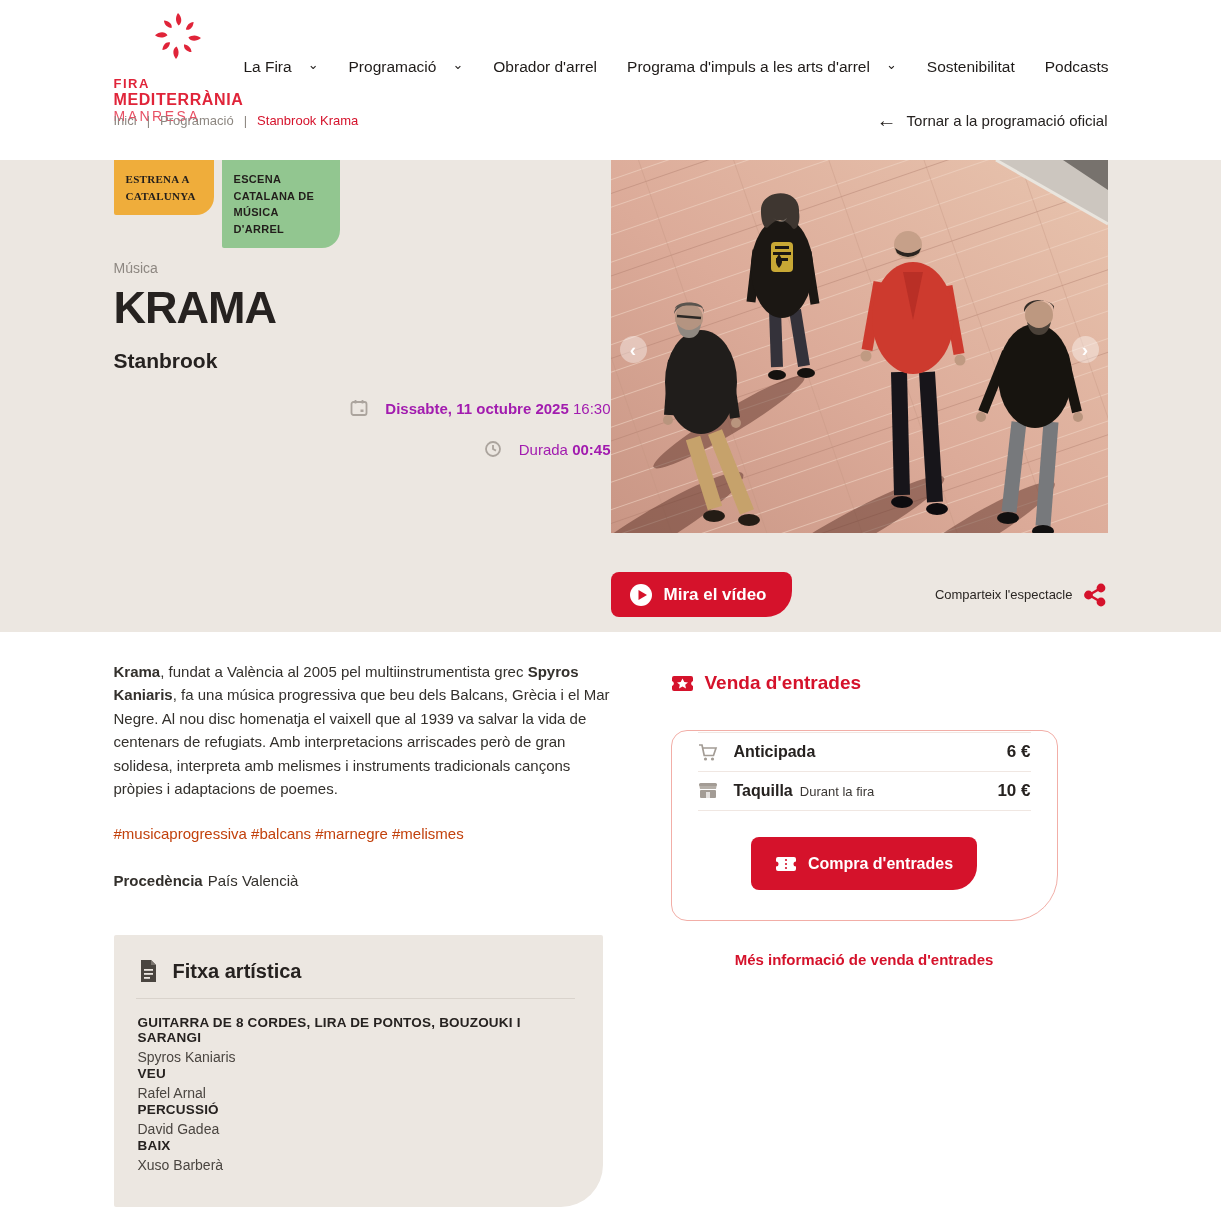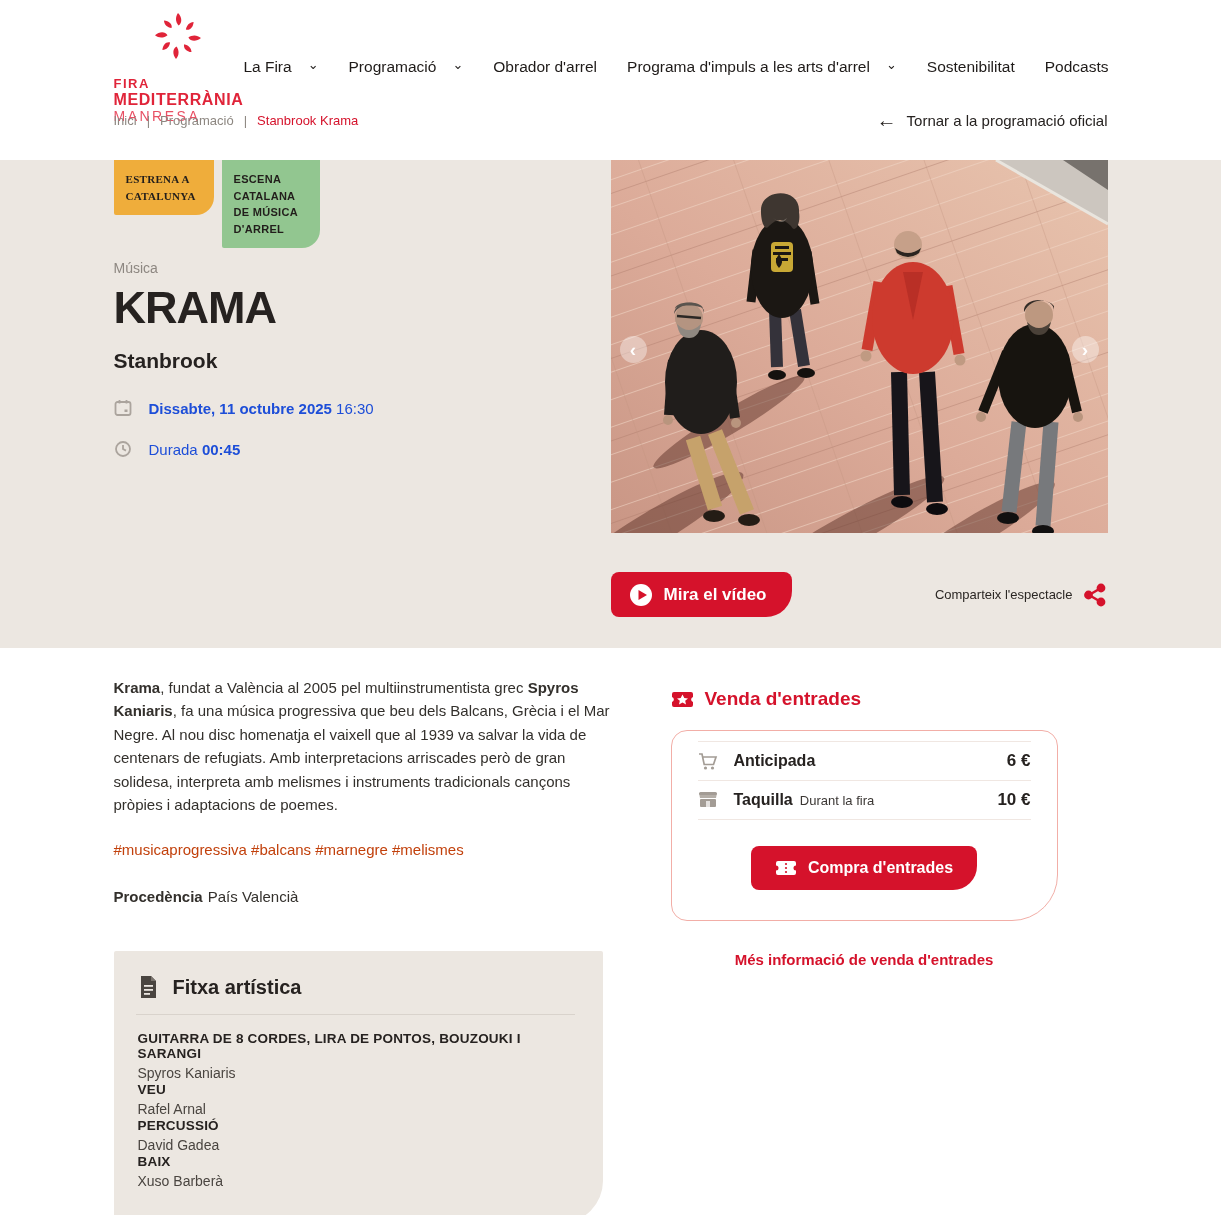--- a/index.html
+++ b/index.html
@@ -28,34 +28,34 @@
 
   
   .hero { background:#ece7e1; }
   .hero-inner { display:flex; }
   .hero-left { width:497px; }
   .hero-right { width:497px; margin-left:auto; }
   .tags { display:flex; gap:8px; align-items:flex-start; }
   .tag { padding:11px 12px; font-size:11px; font-weight:bold; letter-spacing:0.3px; line-height:1.5;
          color:#221e1b; border-radius:0 0 18px 2px; }
   .tag-0 { width:100px; background:#efad3b;font-family:Liberation Serif, serif; }
-  .tag-1 { width:98px;  background:#92c690; }
+  .tag-1 { width:118px;  background:#92c690; }
   .category { margin-top:12px; font-size:14px; color:#8d8781; }
   .title { margin-top:6px; font-size:45px; font-weight:800; letter-spacing:-1px; color:#262220; }
   .subtitle { margin-top:15px; font-size:21px; font-weight:bold; color:#262220; }
   .details { margin-top:26px; display:flex; flex-direction:column; gap:13px; }
-  .detail { display:flex; align-items:center; gap:17px; font-size:15px; color:#1d4ed8; }
+  .detail { display:flex; align-items:center; gap:17px; font-size:15px; color:#a21caf;justify-content:flex-end; }
   .detail.last { margin-top:10px; }
   .detail .ic { width:18px; height:18px; flex:0 0 18px; }
   .photo { position:relative; width:497px; height:373px; overflow:hidden; background:#d8a696; }
   .car-btn { position:absolute; top:176px; width:27px; height:27px; border-radius:50%;
              background:rgba(255,255,255,0.38); color:#ffffff; font-size:19px; font-weight:bold;
              display:flex; align-items:center; justify-content:center; cursor:pointer; line-height:1; }
   .car-prev { left:9px; } .car-next { right:9px; }
-  .hero-actions { margin-top:39px; padding-bottom:31px; display:flex; align-items:center; }
+  .hero-actions { margin-top:39px; padding-bottom:15px; display:flex; align-items:center; }
   .btn-video { display:flex; align-items:center; gap:11px; background:#d5122b; color:#fff;
                font-size:17px; font-weight:bold; height:45px; padding:0 26px 0 18px;
                border:none; border-radius:8px 8px 26px 8px; cursor:pointer; font-family:inherit; }
   .share { margin-left:auto; display:flex; align-items:center; gap:9px; cursor:pointer; }
   .share-label { font-size:13px; color:#2b2724; }
 
   
   .main { display:flex; padding-top:28px; }
   .col-left { width:497px; }
   .col-right { width:387px; margin-left:60px; }
@@ -69,32 +69,32 @@
   .fitxa-head { display:flex; align-items:center; gap:15px; padding-left:2px; }
   .fitxa-title { font-size:20px; font-weight:bold; color:#262220; }
   .fitxa-div { margin-top:15px; border-top:1px solid #d9d3cc; }
   .fitxa-list { margin-top:16px; padding-left:2px; }
   .f-role { font-size:13.5px; font-weight:bold; letter-spacing:0.2px; color:#262220; margin-top:1px; }
   .f-name { font-size:14px; color:#4a4540; margin-top:4px; }
 
   
   .tk-head { display:flex; align-items:center; gap:11px; margin-top:12px; }
   .tk-title { font-size:19px; font-weight:bold; color:#d5122b; }
-  .tk-box { margin-top:20px; border:1.5px solid #f2aea7; border-radius:16px 16px 46px 16px;
-            padding:10px 26px 30px; background:#fff; }
+  .tk-box { margin-top:36px; border:1.5px solid #f2aea7; border-radius:16px 16px 46px 16px;
+            padding:1px 26px 30px; background:#fff; }
   .tk-row { display:flex; align-items:center; height:39px; border-top:1px solid #f0e7e2; }
   .tk-row:first-child { border-top:1px solid #f0e7e2; }
   .tk-rows { }
   .tk-end { border-top:1px solid #f0e7e2; }
   .tk-ic { width:20px; height:18px; flex:0 0 20px; }
   .tk-label { font-weight:bold; font-size:16px; margin-left:16px; color:#262220; }
   .tk-note { font-size:13px; margin-left:7px; color:#3b3734; }
   .tk-price { margin-left:auto; font-weight:bold; font-size:17px; color:#262220; }
   .btn-buy { margin:26px auto 0; display:flex; align-items:center; gap:11px; background:#d5122b; color:#fff;
-             font-size:16px; font-weight:bold; height:44px; padding:0 24px; border:none;
+             font-size:16px; font-weight:bold; height:53px; padding:0 24px; border:none;
              border-radius:8px 8px 24px 8px; cursor:pointer; font-family:inherit; }
   .tk-more { margin-top:30px; text-align:center; font-size:15px; font-weight:bold; color:#d5122b; cursor:pointer; }
 
   svg { display:block; }
 </style>
 </head>
 <body>
 
 <div class="container header-inner">
   <div class="logo">

